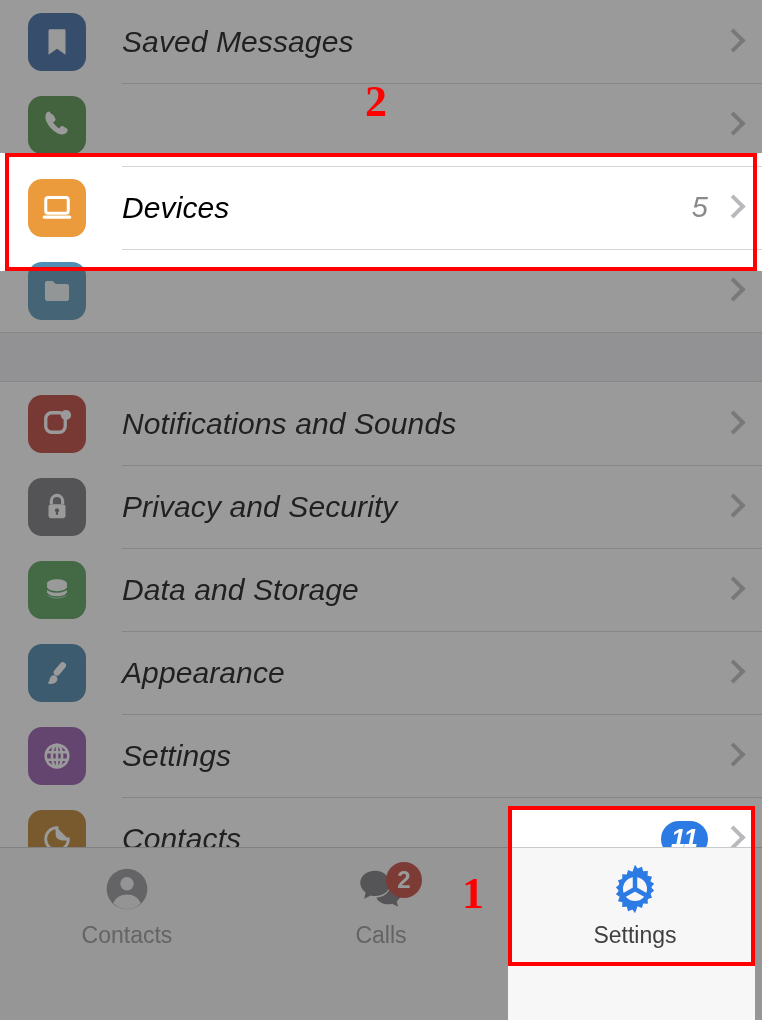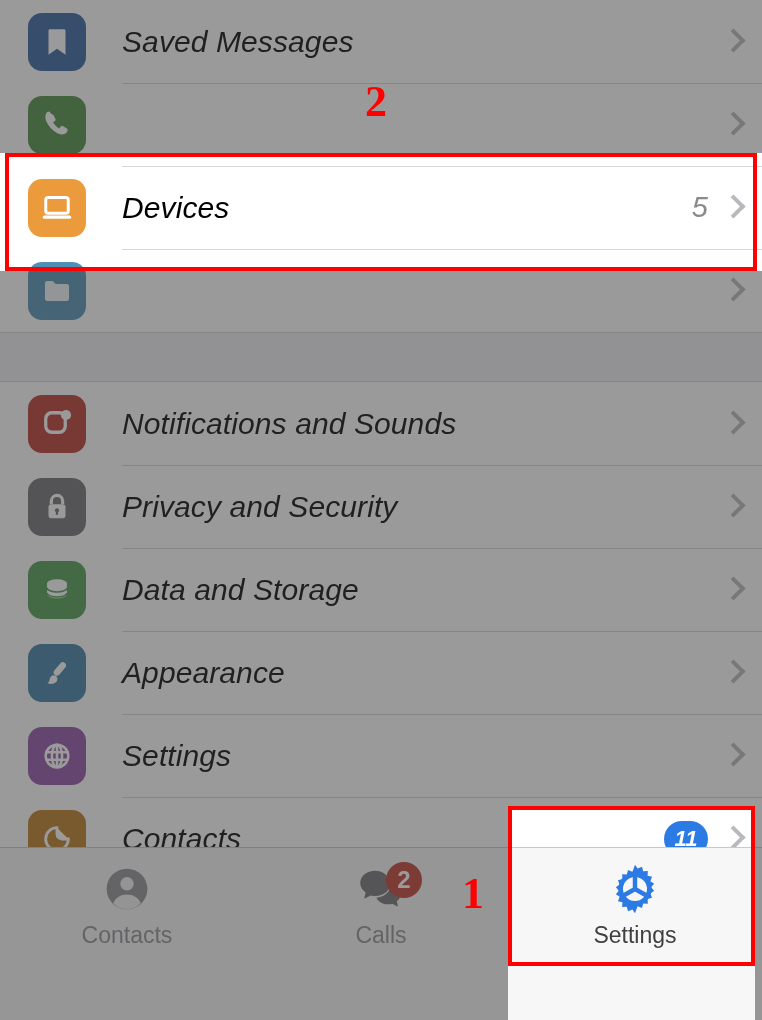--- a/index.html
+++ b/index.html
@@ -101,21 +101,21 @@
   .badge-blue {
     display: inline-flex;
     align-items: center;
     justify-content: center;
     min-width: 44px;
     height: 36px;
     padding: 0 10px;
     border-radius: 18px;
     background: #2c7be5;
     color: #ffffff;
-    font-size: 22px;
+    font-size: 26px;
     font-weight: 600;
   }
 
   
   #tabbar {
     position: absolute;
     left: 0;
     top: 847px;
     width: 762px;
     height: 173px;

